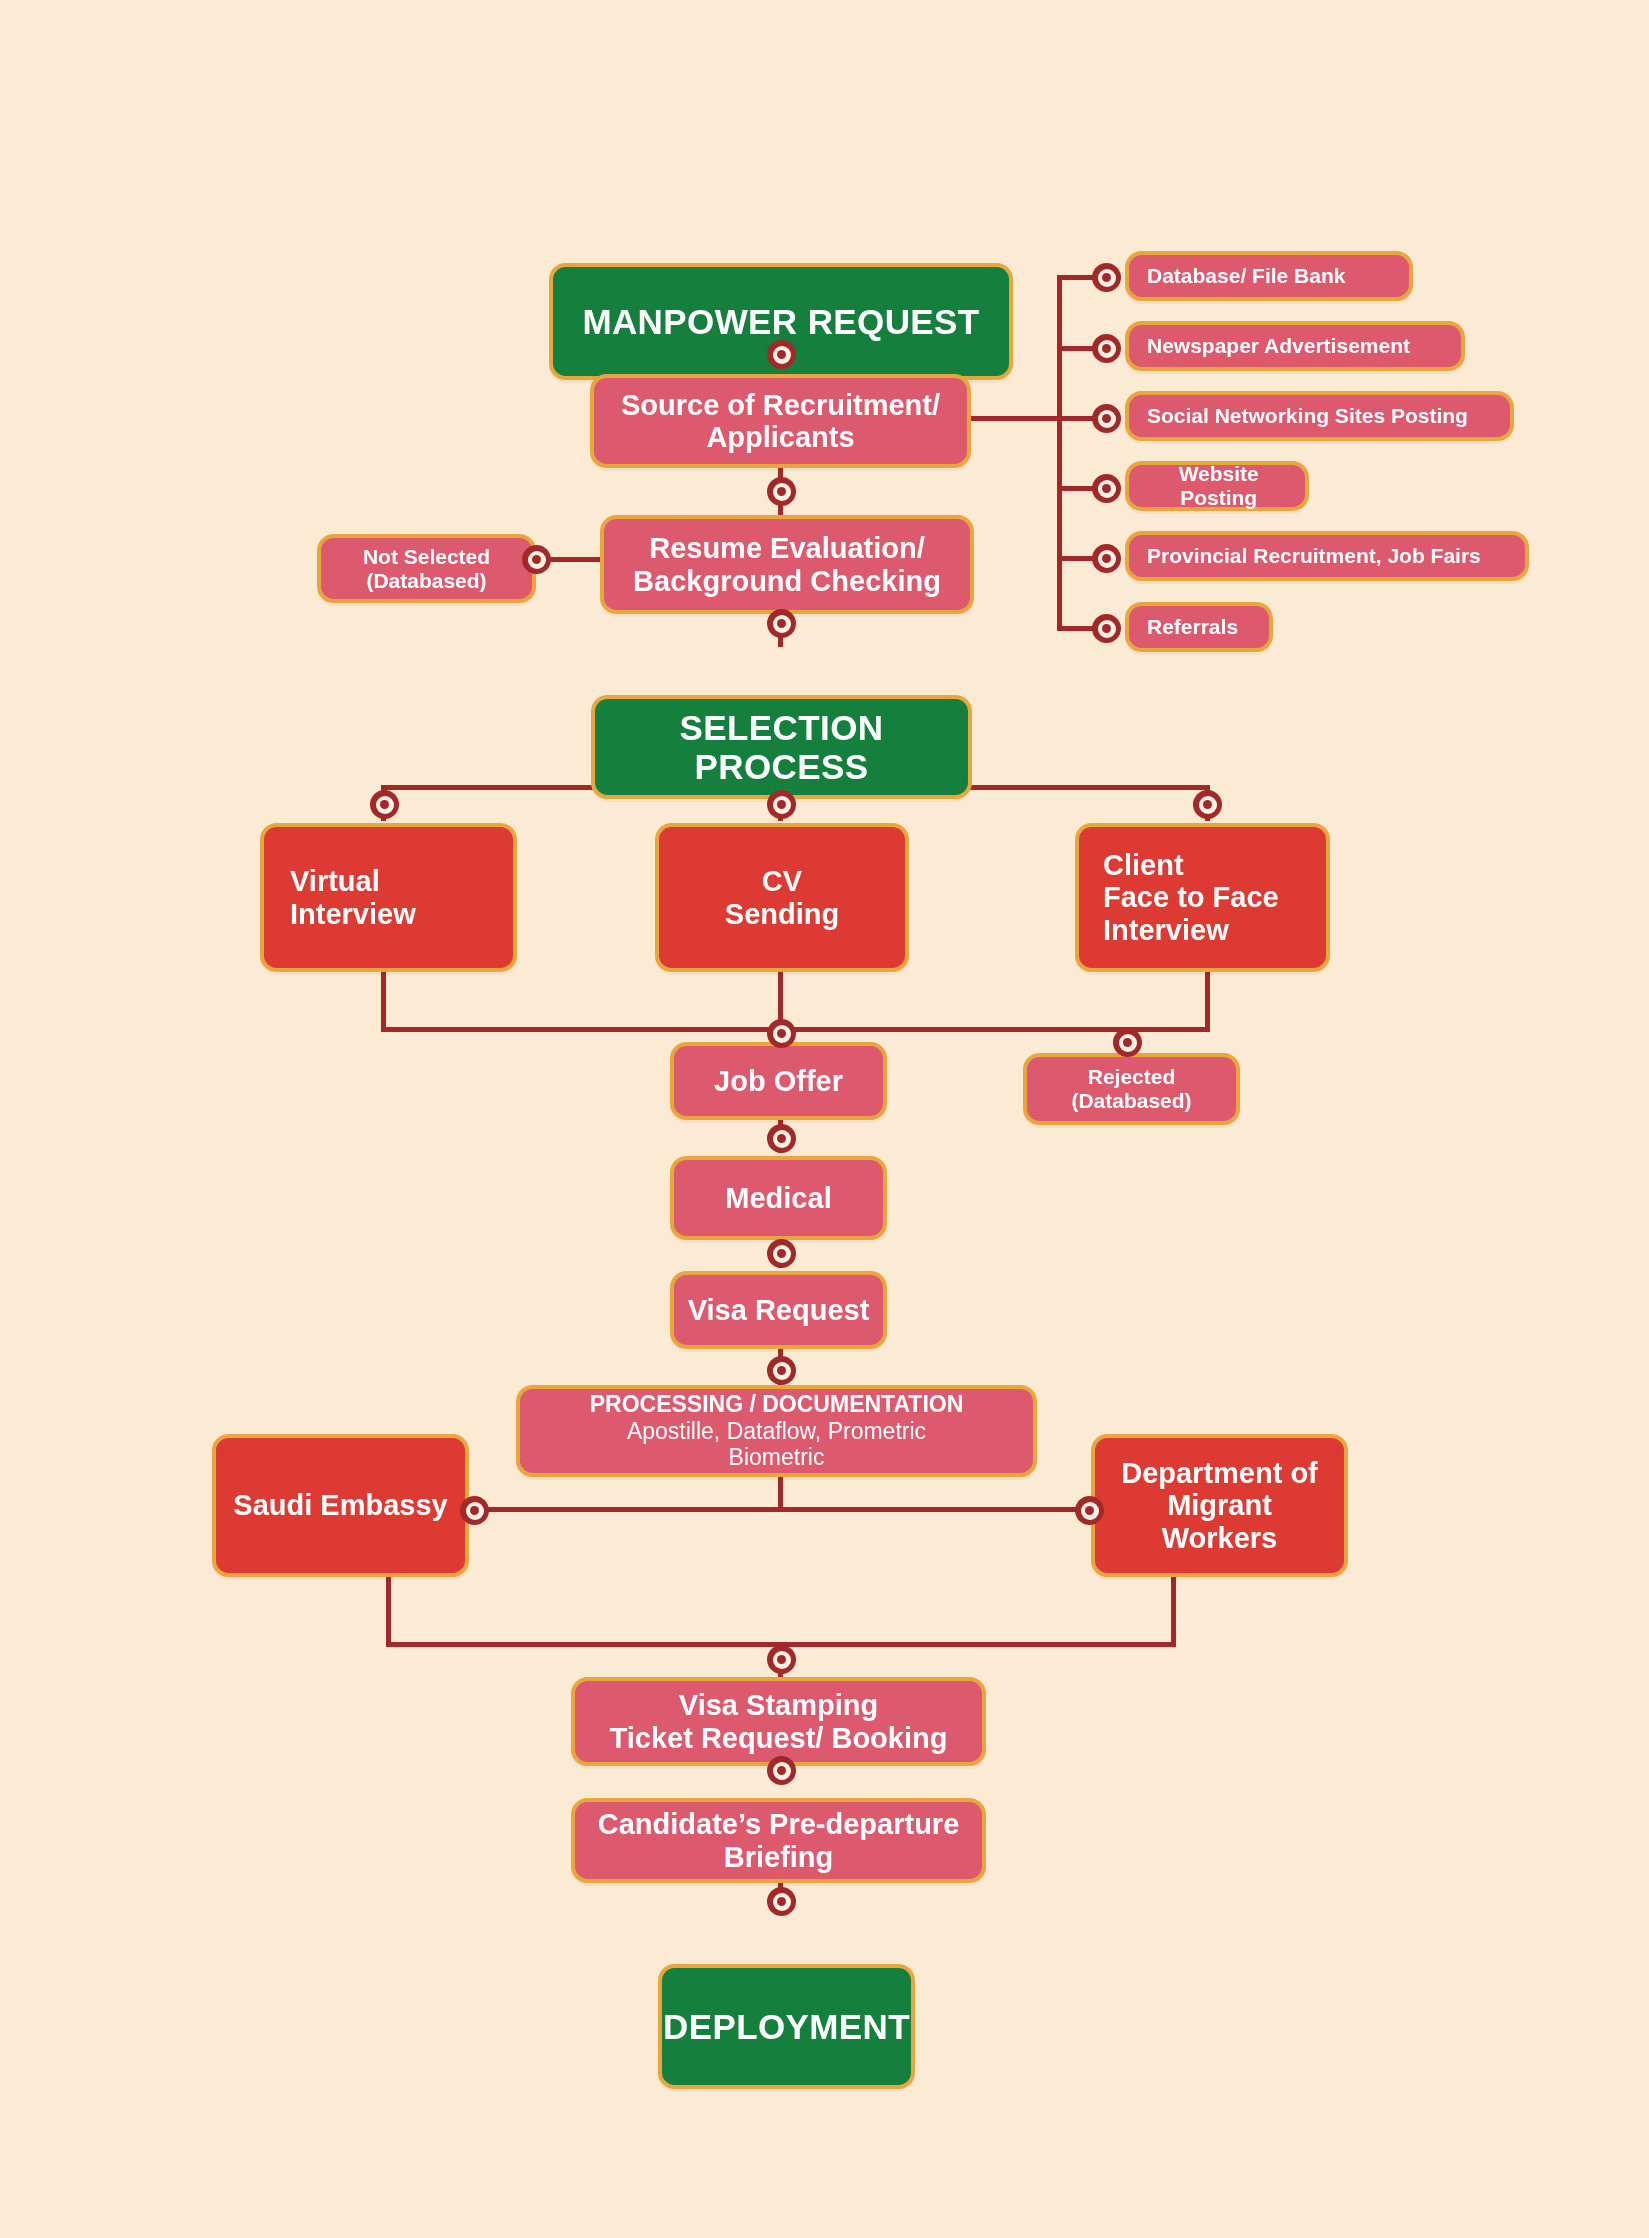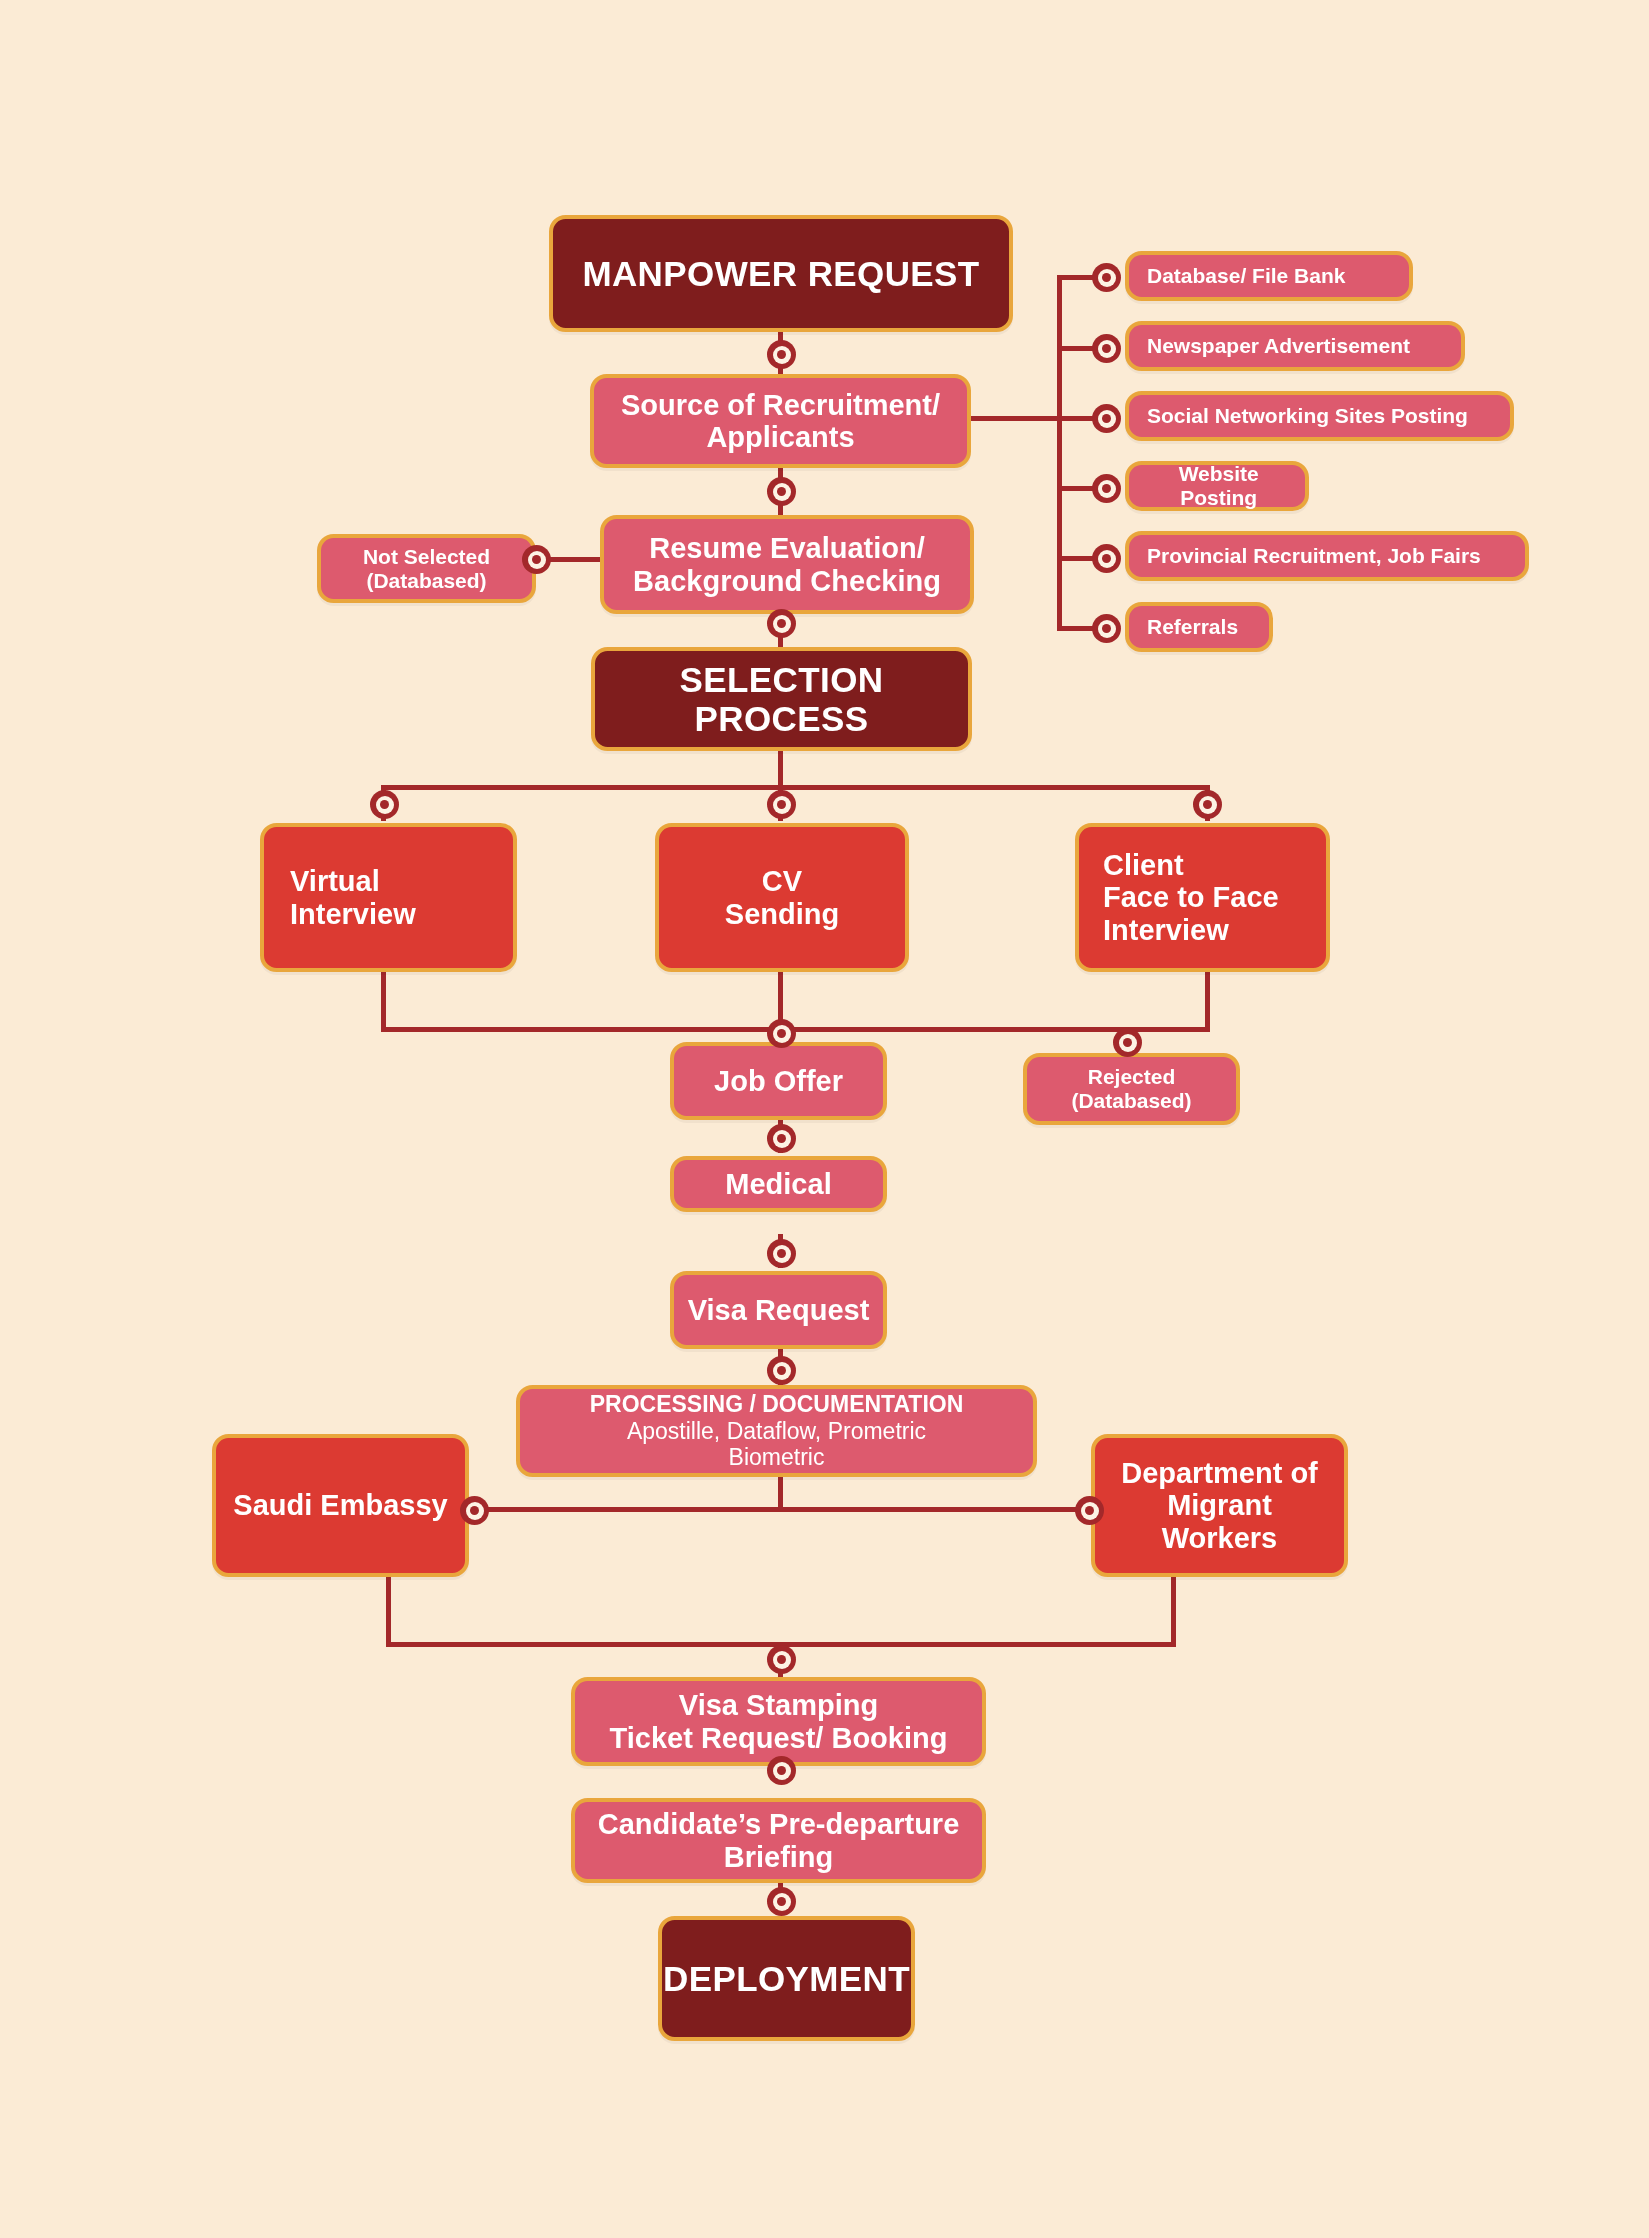--- a/index.html
+++ b/index.html
@@ -71,21 +71,21 @@
     padding: 4.5px 10.6px;
     box-shadow: 0 3px 0 rgba(0,0,0,0.04);
   }
   .box .ttl { display: block; }
   .box .sub {
     display: block;
     font-weight: normal;
     line-height: 1.14;
   }
 
-  .dark  { background: #7f1d1d; }
+  .dark  { background: #15803d; margin-top: 48px; }
   .pink  { background: #DD5A6E; }
   .brite { background: #DC3A32; }
 
   .f-xl   { font-size: 35px; letter-spacing: 0.4px; }
   .f-lg   { font-size: 29px; }
   .f-md   { font-size: 23px; }
   .f-sm   { font-size: 21px; }
 </style>
 </head>
 <body>
@@ -198,21 +198,21 @@
 
   <div class="box pink f-lg" style="left:670px; top:1042px; width:217px; height:78px;">
     <span class="ttl">Job Offer</span>
   </div>
 
   <div class="box pink f-sm" style="left:1023px; top:1053px; width:217px; height:72px;">
     <span class="ttl">Rejected</span>
     <span class="ttl">(Databased)</span>
   </div>
 
-  <div class="box pink f-lg" style="left:670px; top:1156px; width:217px; height:56px;">
+  <div class="box pink f-lg" style="left:670px; top:1156px; width:217px; height:84px;">
     <span class="ttl">Medical</span>
   </div>
 
   <div class="box pink f-lg" style="left:670px; top:1271px; width:217px; height:78px;">
     <span class="ttl">Visa Request</span>
   </div>
 
   <div class="box pink f-md" style="left:516px; top:1385px; width:521px; height:92px;">
     <span class="ttl">PROCESSING / DOCUMENTATION</span>
     <span class="sub">Apostille, Dataflow, Prometric</span>

